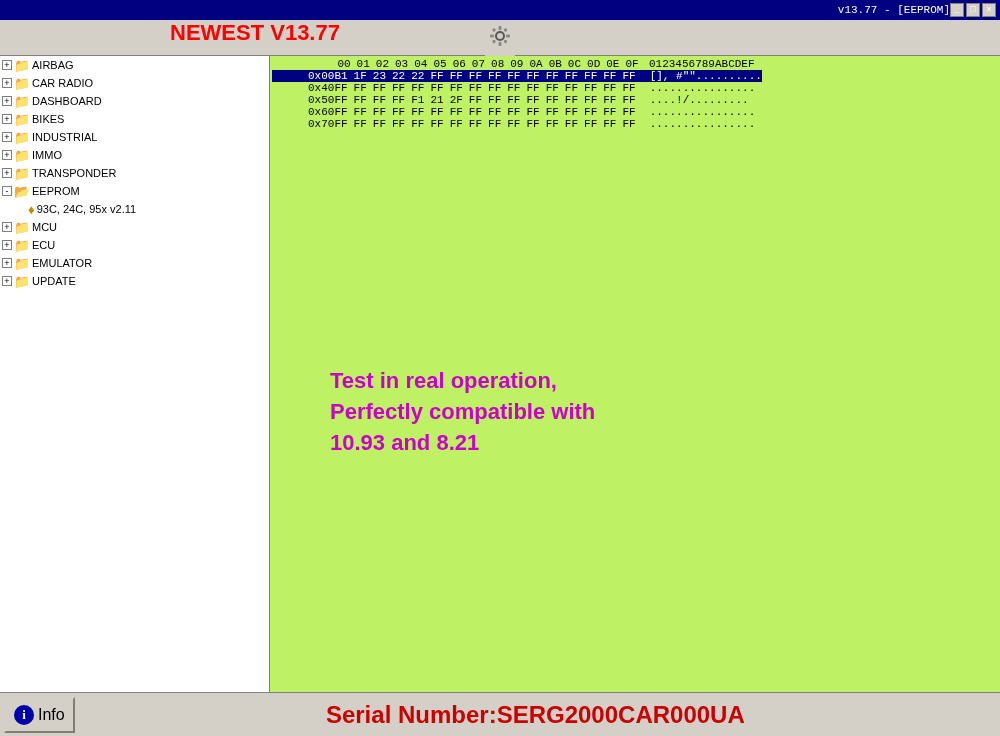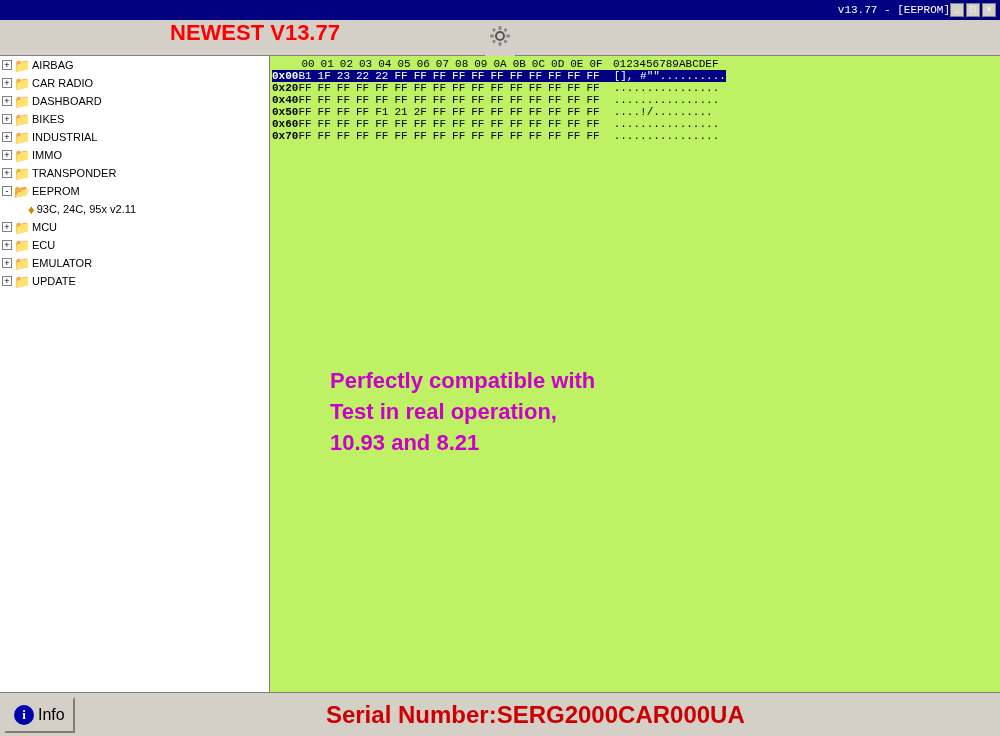--- a/index.html
+++ b/index.html
@@ -175,21 +175,22 @@
       white-space: nowrap;
     }
     .hex-header-row th {
       font-weight: normal;
       padding: 0 3px;
       color: #000;
       font-size: 11px;
     }
     .hex-addr {
       color: #000;
-      font-weight: bold;
+      font-weight: normal;
+      padding-left: 36px;
     }
     .hex-selected-row td {
       background: #000080;
       color: white;
     }
     .hex-ascii {
       padding-left: 8px;
     }
 
     
@@ -477,40 +478,20 @@
             <td>FF</td>
             <td>FF</td>
             <td>FF</td>
             <td>FF</td>
             <td>FF</td>
             <td>FF</td>
             <td>FF</td>
             <td class="hex-ascii">[], #""..........</td>
           </tr>
           <tr>
-            <td class="hex-addr">0x20</td>
-            <td>FF</td>
-            <td>FF</td>
-            <td>FF</td>
-            <td>FF</td>
-            <td>FF</td>
-            <td>FF</td>
-            <td>FF</td>
-            <td>FF</td>
-            <td>FF</td>
-            <td>FF</td>
-            <td>FF</td>
-            <td>FF</td>
-            <td>FF</td>
-            <td>FF</td>
-            <td>FF</td>
-            <td>FF</td>
-            <td class="hex-ascii">................</td>
-          </tr>
-          <tr>
             <td class="hex-addr">0x40</td>
             <td>FF</td>
             <td>FF</td>
             <td>FF</td>
             <td>FF</td>
             <td>FF</td>
             <td>FF</td>
             <td>FF</td>
             <td>FF</td>
             <td>FF</td>
@@ -580,22 +561,22 @@
             <td>FF</td>
             <td>FF</td>
             <td>FF</td>
             <td>FF</td>
             <td class="hex-ascii">................</td>
           </tr>
         </tbody>
     </table>
 
     <div id="overlay-text">
+      <div>Test in real operation,</div>
       <div>Perfectly compatible with</div>
-      <div>Test in real operation,</div>
       <div>10.93 and 8.21</div>
     </div>
   </div>
 
 </div>
 
 <div id="statusbar">
   <div id="info-panel">
     <div id="info-icon">i</div>
     <span id="info-label">Info</span>

